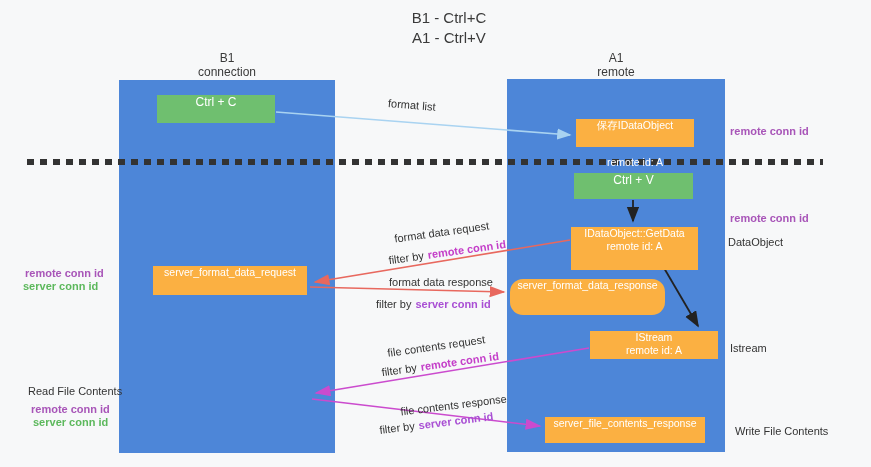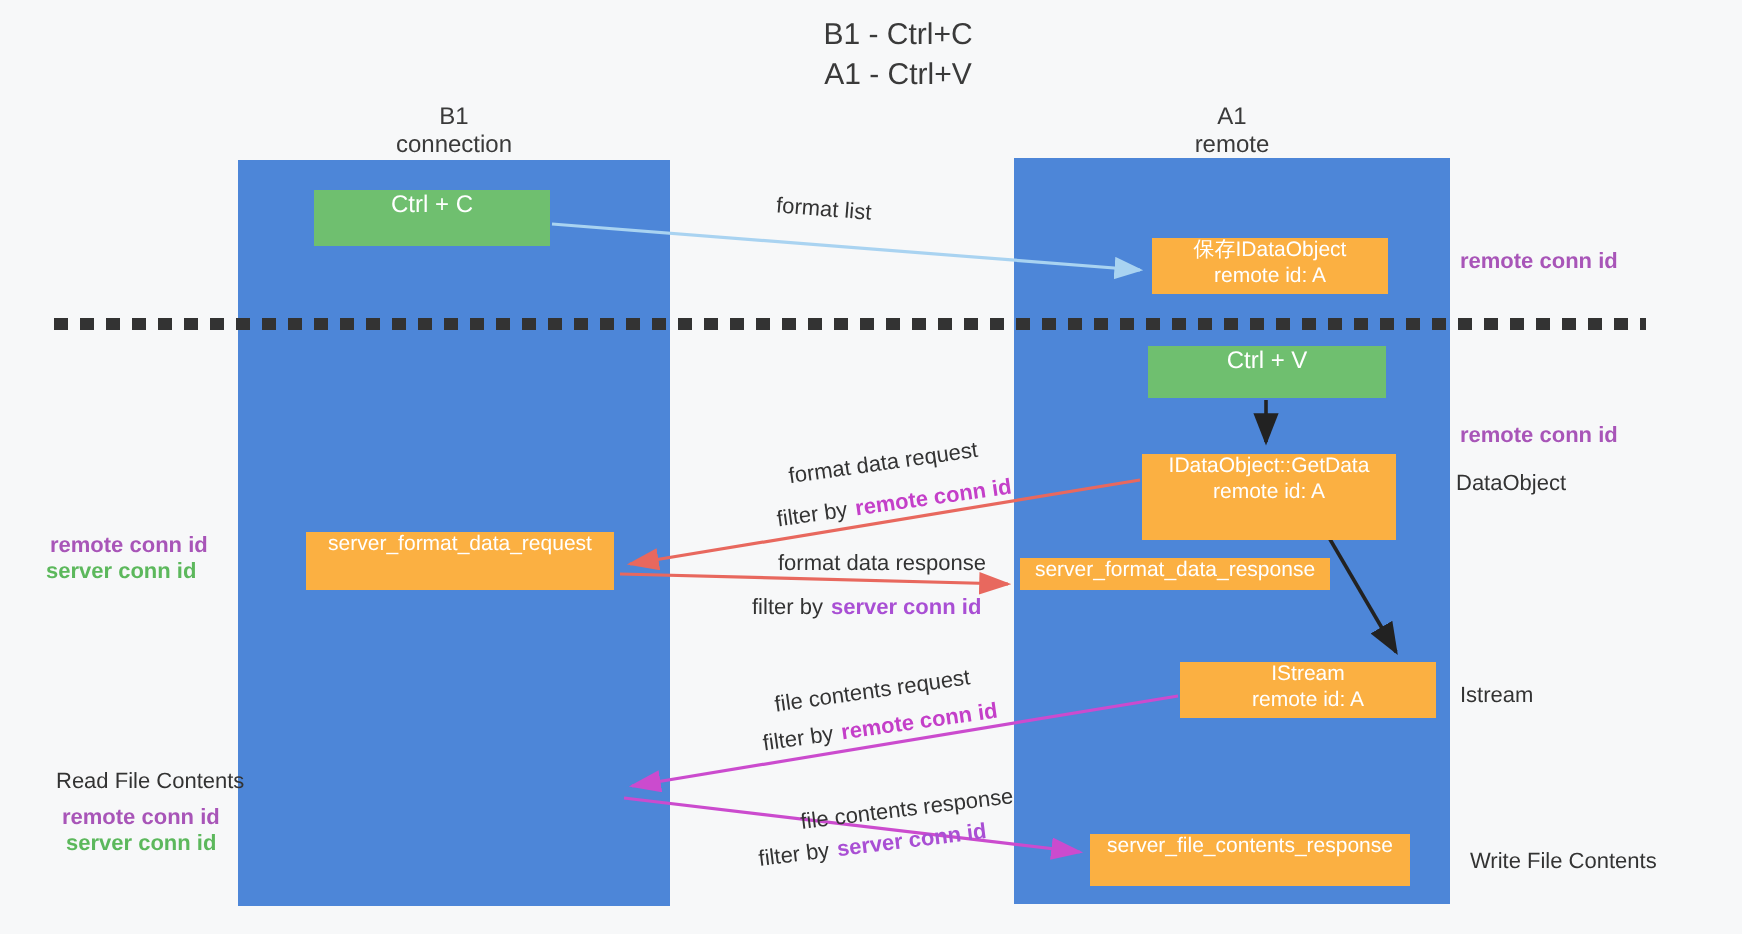--- a/index.html
+++ b/index.html
@@ -76,39 +76,39 @@
     <line x1="589" y1="348" x2="316" y2="393" stroke="#cb4bce" stroke-width="1.6" marker-end="url(#m-mag)"></line>
     <line x1="312" y1="399" x2="540" y2="426" stroke="#cb4bce" stroke-width="1.6" marker-end="url(#m-mag)"></line>
   </svg>
 
   <div class="abs dashline" style="left:27px; top:159px; width:796px;"></div>
 
   <div class="abs node green" style="left:157px; top:95px; width:118px; height:28px;">
     <span>Ctrl + C</span>
   </div>
 
-  <div class="abs node orange" style="left:576px; top:119px; width:118px; height:28px;">
+  <div class="abs node orange" style="left:576px; top:119px; width:118px; height:28px;gap:24px;">
     <span>保存IDataObject</span>
     <span>remote id: A</span>
   </div>
 
   <div class="abs node green" style="left:574px; top:173px; width:119px; height:26px;">
     <span>Ctrl + V</span>
   </div>
 
   <div class="abs node orange" style="left:571px; top:227px; width:127px; height:43px;">
     <span>IDataObject::GetData</span>
     <span>remote id: A</span>
   </div>
 
   <div class="abs node orange" style="left:153px; top:266px; width:154px; height:29px;">
     <span>server_format_data_request</span>
   </div>
 
-  <div class="abs node orange" style="left:510px; top:279px; width:155px; height:16px;">
+  <div class="abs node orange" style="left:510px; top:279px; width:155px; height:36px;border-radius:13px;">
     <span>server_format_data_response</span>
   </div>
 
   <div class="abs node orange" style="left:590px; top:331px; width:128px; height:28px;">
     <span>IStream</span>
     <span>remote id: A</span>
   </div>
 
 
   <div class="abs node orange" style="left:545px; top:417px; width:160px; height:26px;">

